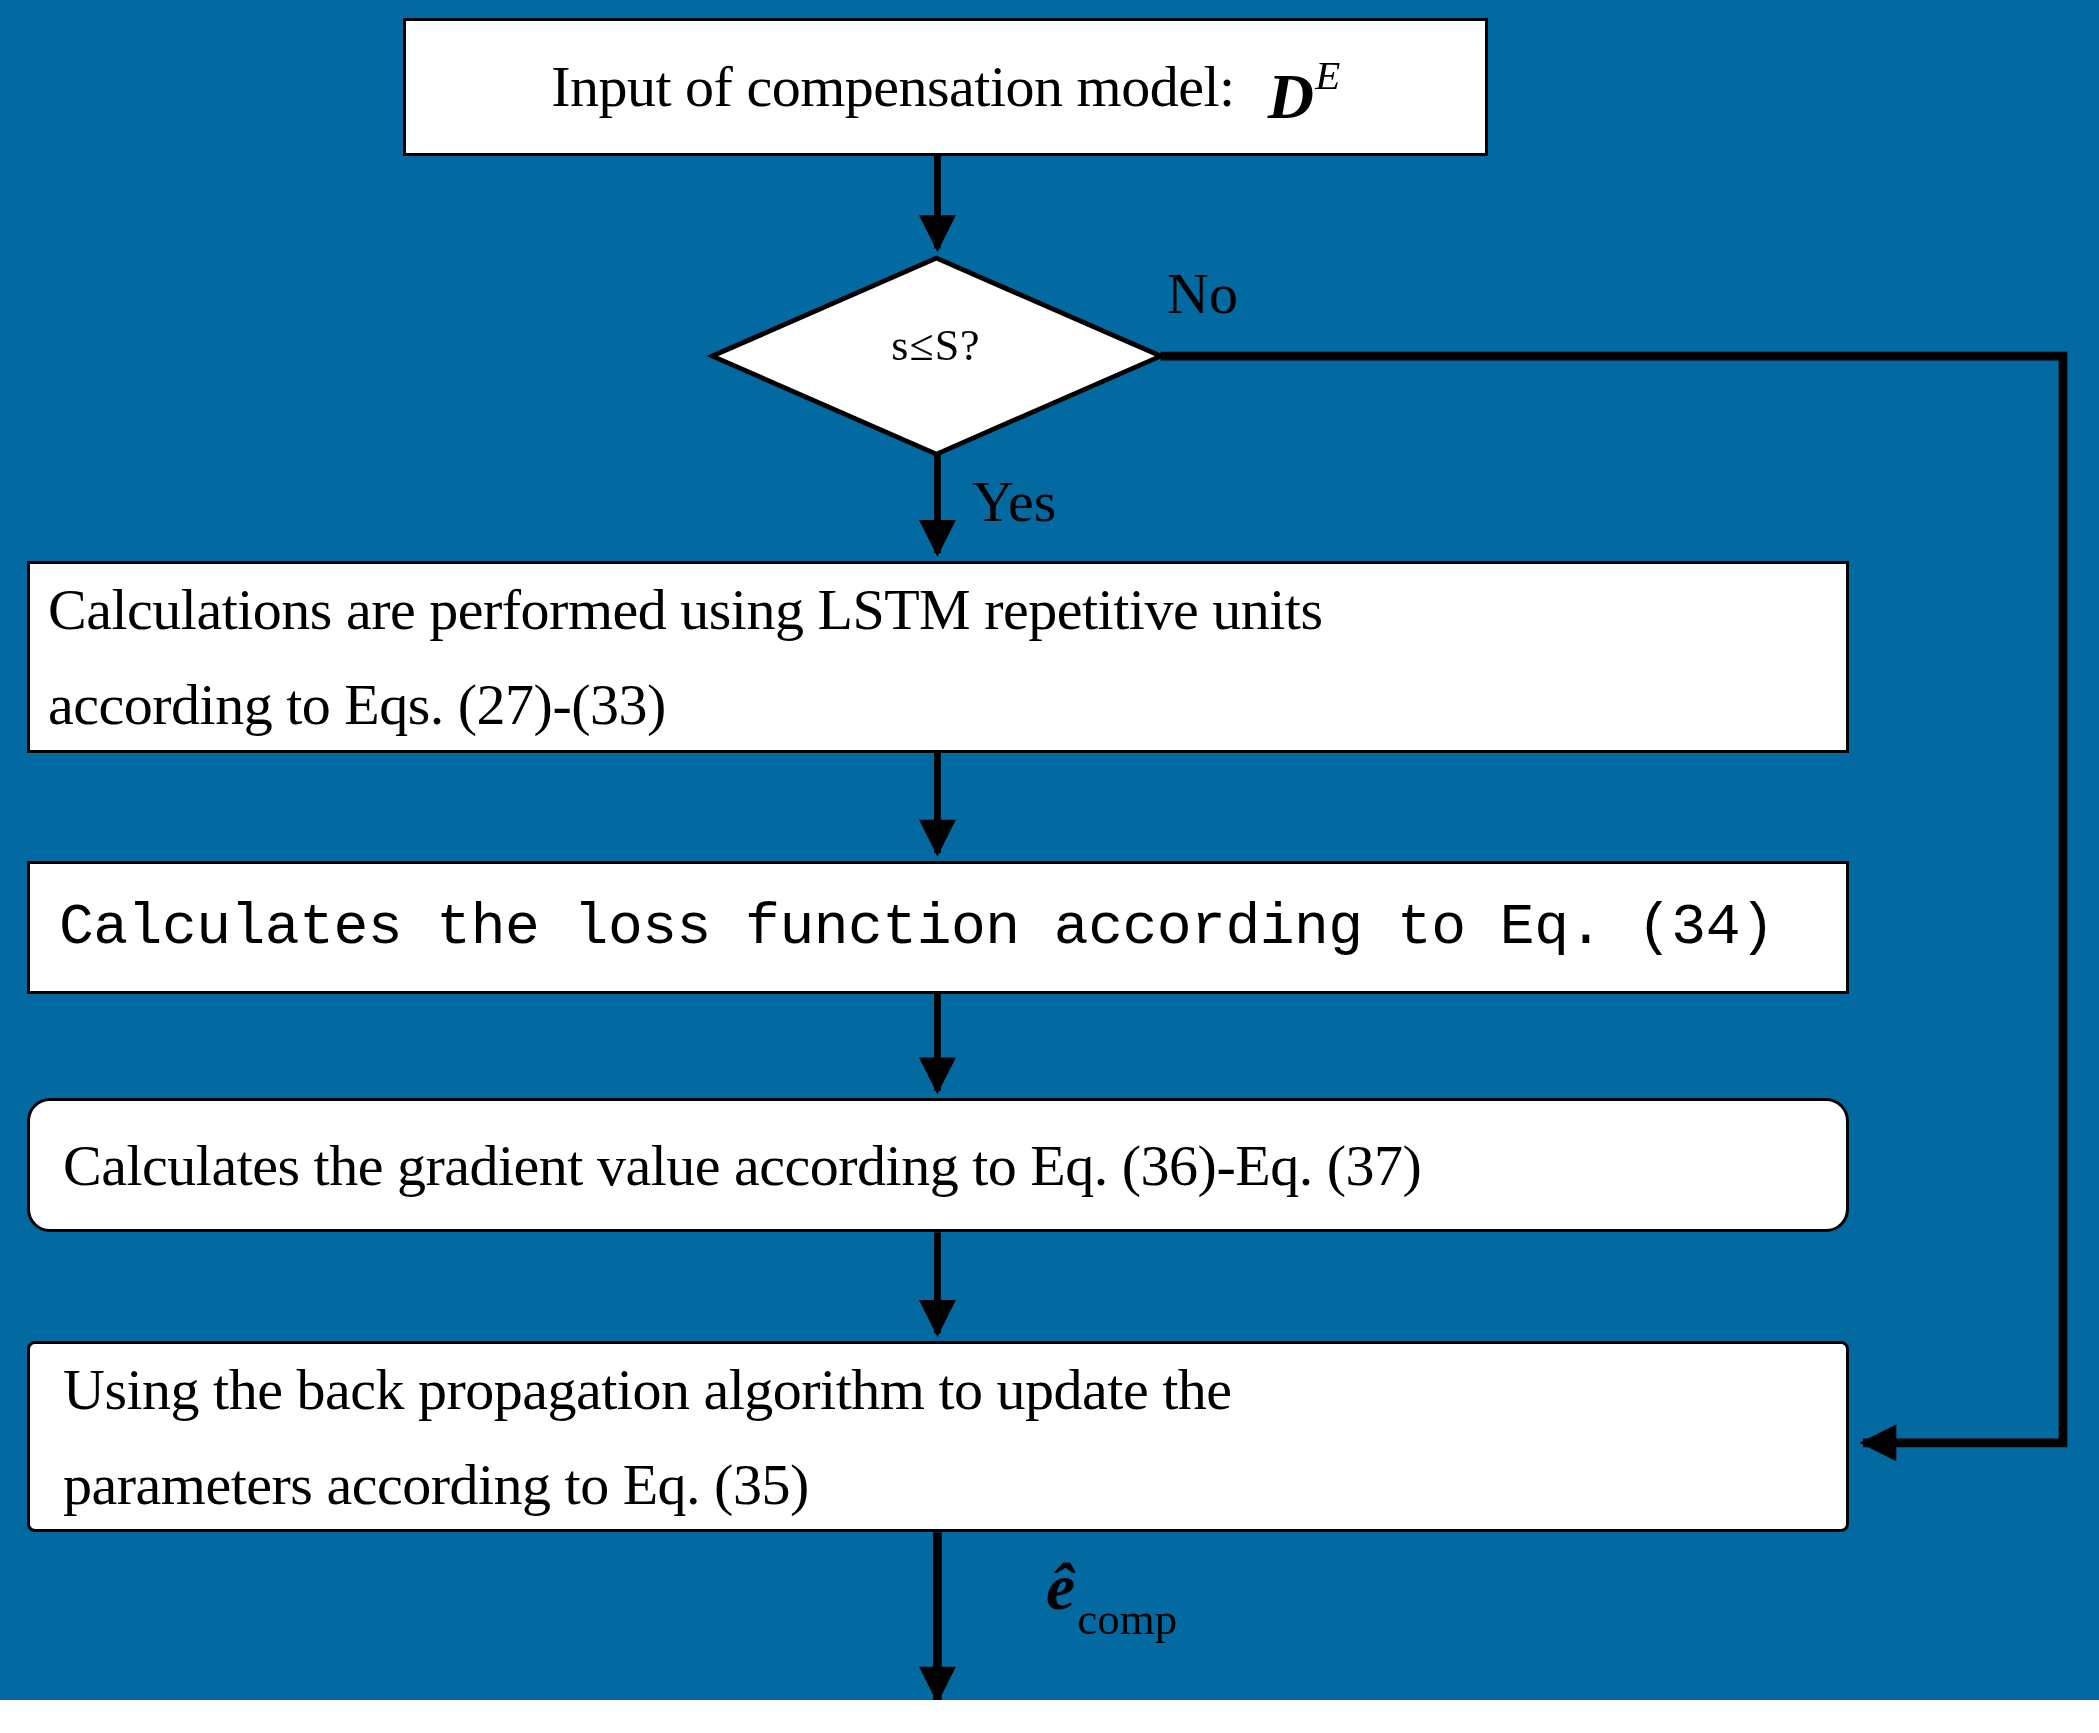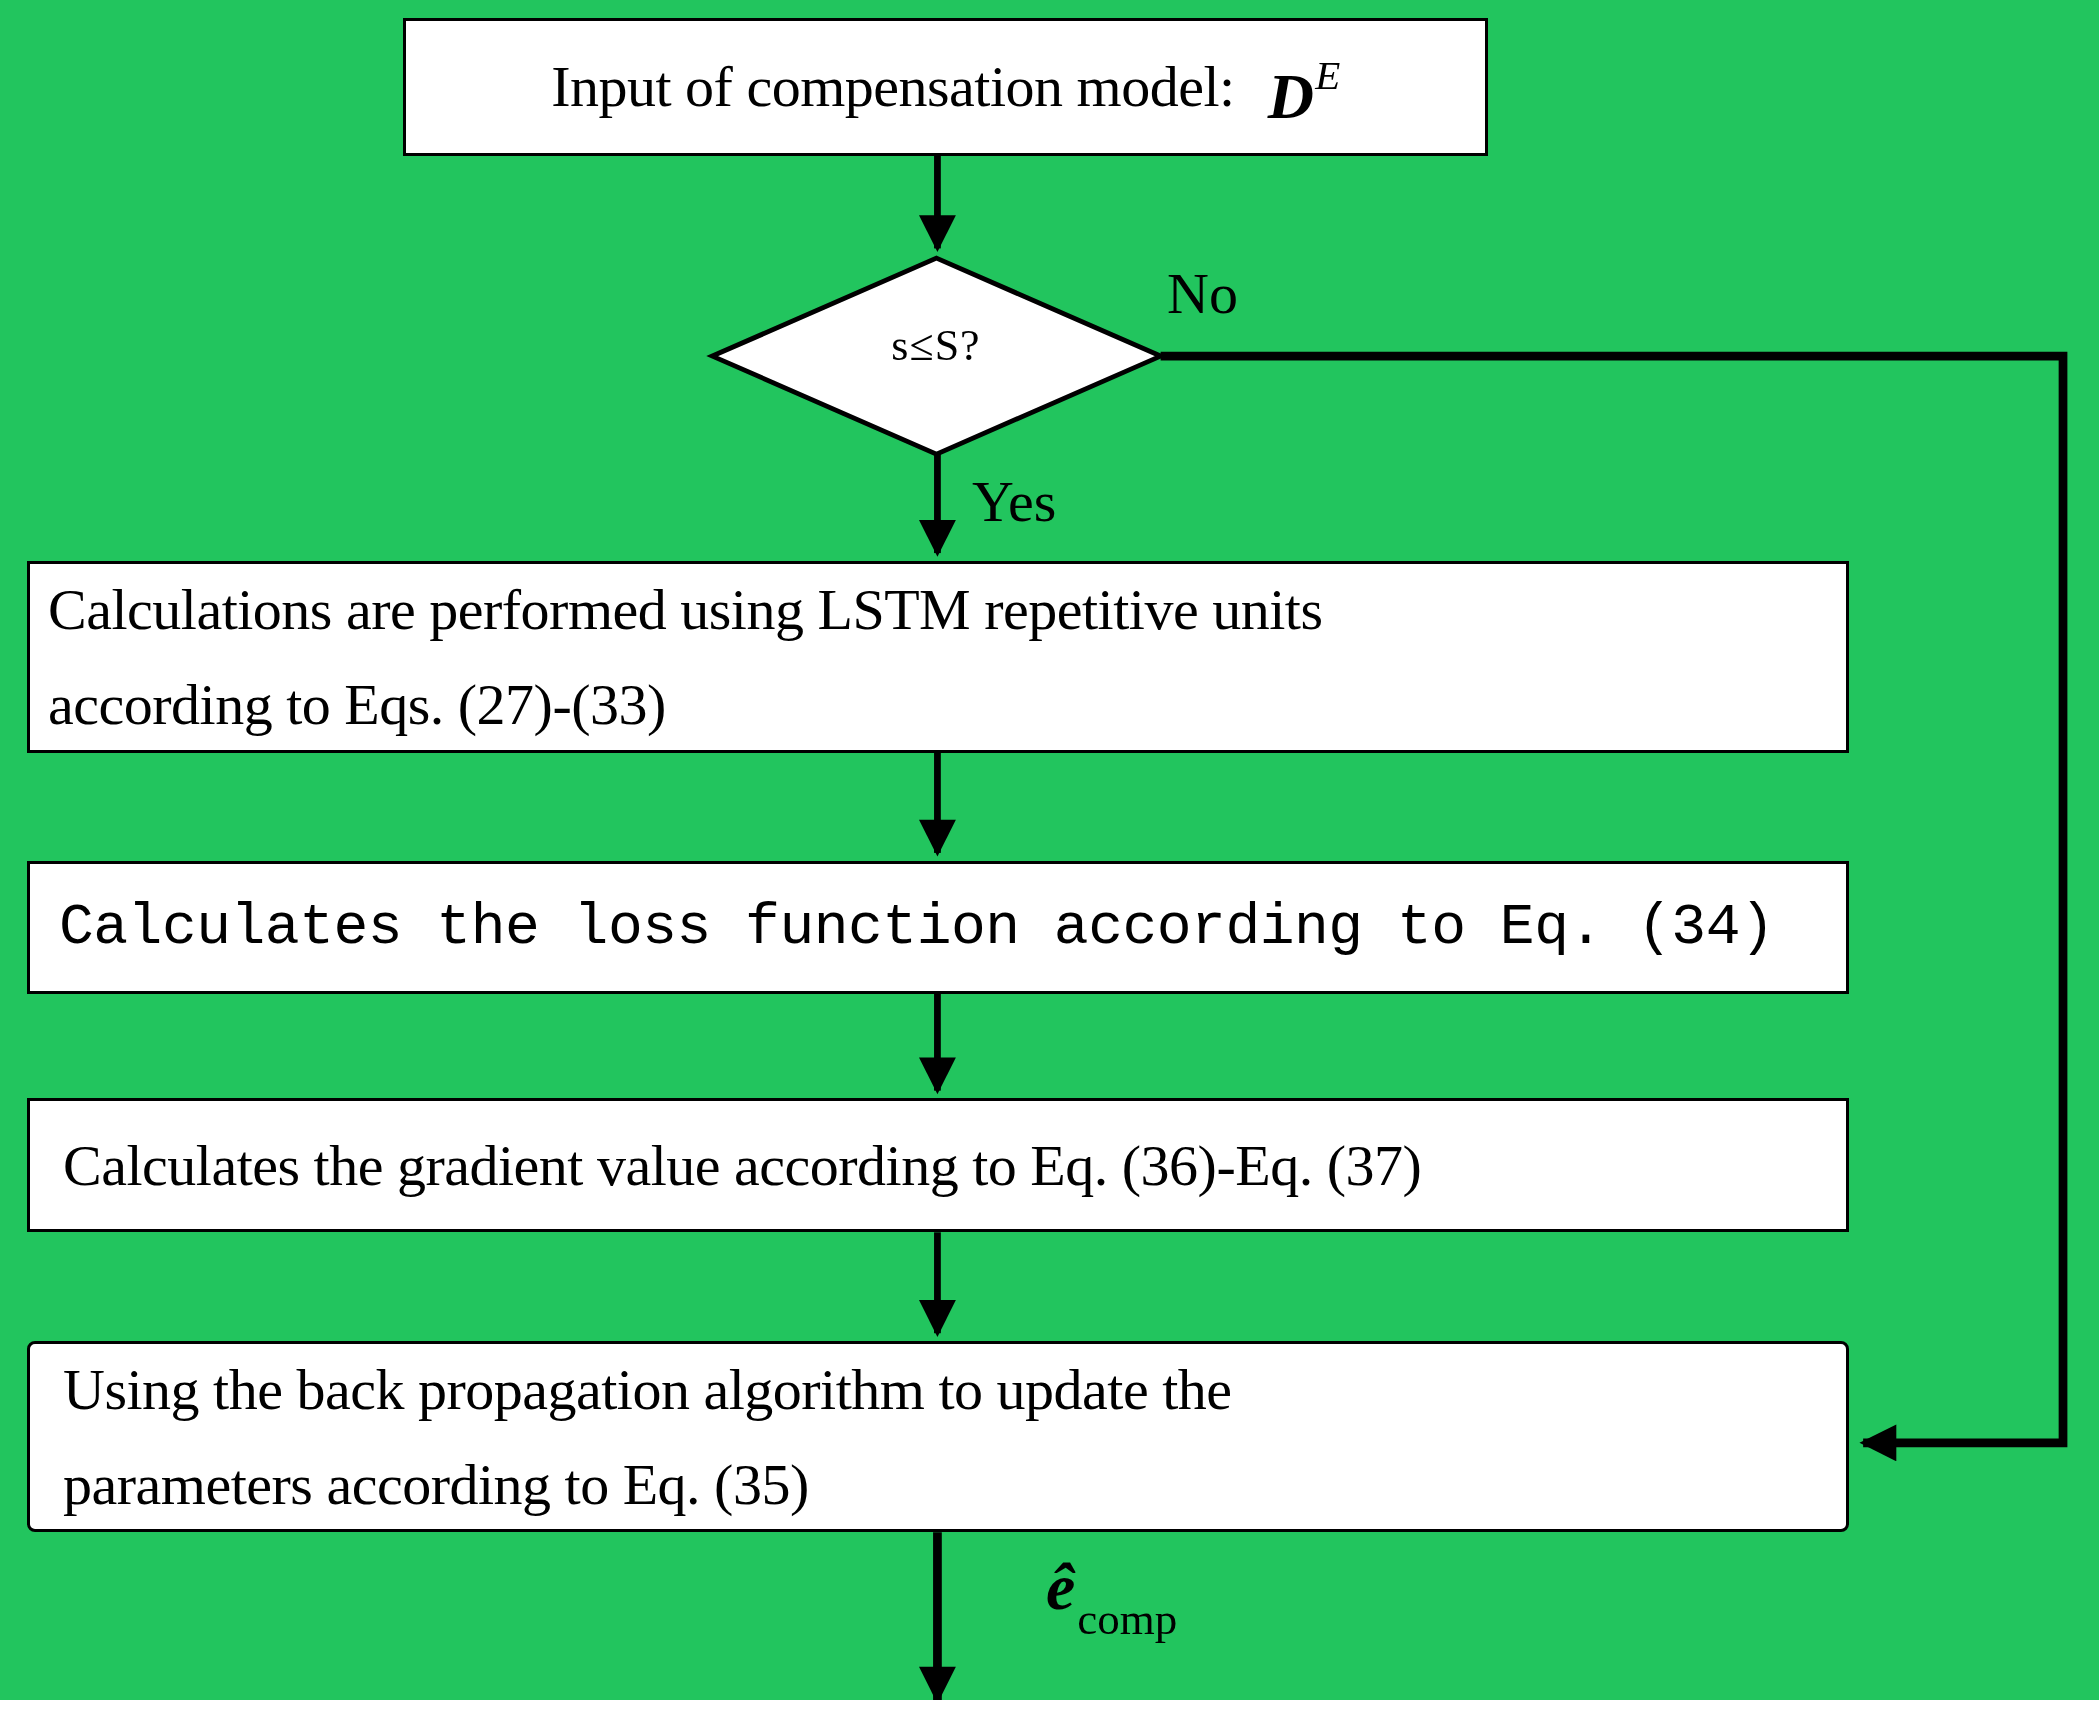--- a/index.html
+++ b/index.html
@@ -1,21 +1,21 @@
 <!DOCTYPE html>
 <html><head>
 <meta charset="utf-8">
 <title>Flowchart</title>
 <style>
   html, body { margin: 0; padding: 0; background: #ffffff; }
   .canvas {
     position: relative;
     width: 2100px;
     height: 1700px;
-    background: #22c55e;
+    background: #0369a1;
     color: #000000;
     font-family: "Liberation Serif", "DejaVu Serif", serif;
     overflow: hidden;
   }
   svg.wires { position: absolute; left: 0; top: 0; width: 2100px; height: 1733px; }
 
   .node {
     position: absolute;
     box-sizing: border-box;
     border: 3.9px solid #000000;
@@ -32,21 +32,21 @@
     left: 403px; top: 17.5px; width: 1085px; height: 138px;
     align-items: center; flex-direction: row; justify-content: center;
     line-height: 130px;
   }
   .node-input .gap { display: inline-block; width: 33px; }
   .sym-d { font-weight: bold; font-style: italic; font-size: 64px; }
   .sup-e { font-style: italic; font-size: 41px; vertical-align: 29px; margin-left: 1.9px; }
 
   .node-lstm     { left: 27px; top: 561px;  width: 1822px; height: 192px; padding-left: 18px; }
   .node-loss     { left: 27px; top: 861px;  width: 1822px; height: 133px; padding-left: 29px; font-family: Liberation Mono, monospace; }
-  .node-gradient { left: 27px; top: 1098px; width: 1822px; height: 134px; padding-left: 33px; }
+  .node-gradient { left: 27px; top: 1098px; width: 1822px; height: 134px; padding-left: 33px; border-radius: 23px; }
   .node-backprop { left: 27px; top: 1341px; width: 1822px; height: 191px; padding-left: 33px; border-radius: 8px; }
 
   .decision-label {
     position: absolute;
     left: 742px; top: 320px; width: 388px;
     text-align: center;
     font-size: 44px;
     letter-spacing: 1px;
   }
   .edge-label {

